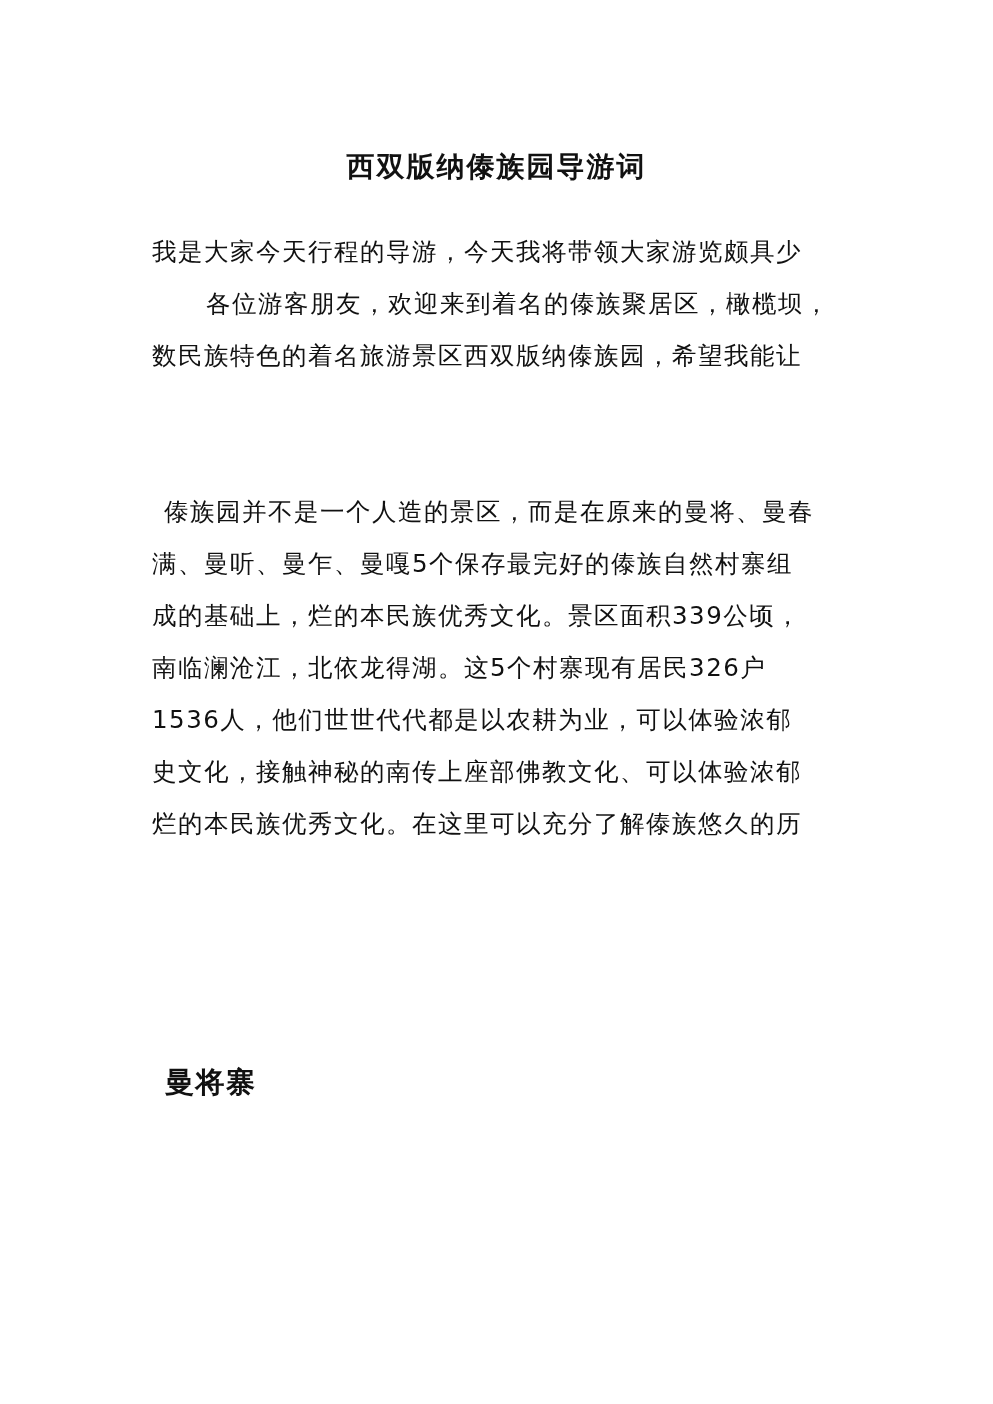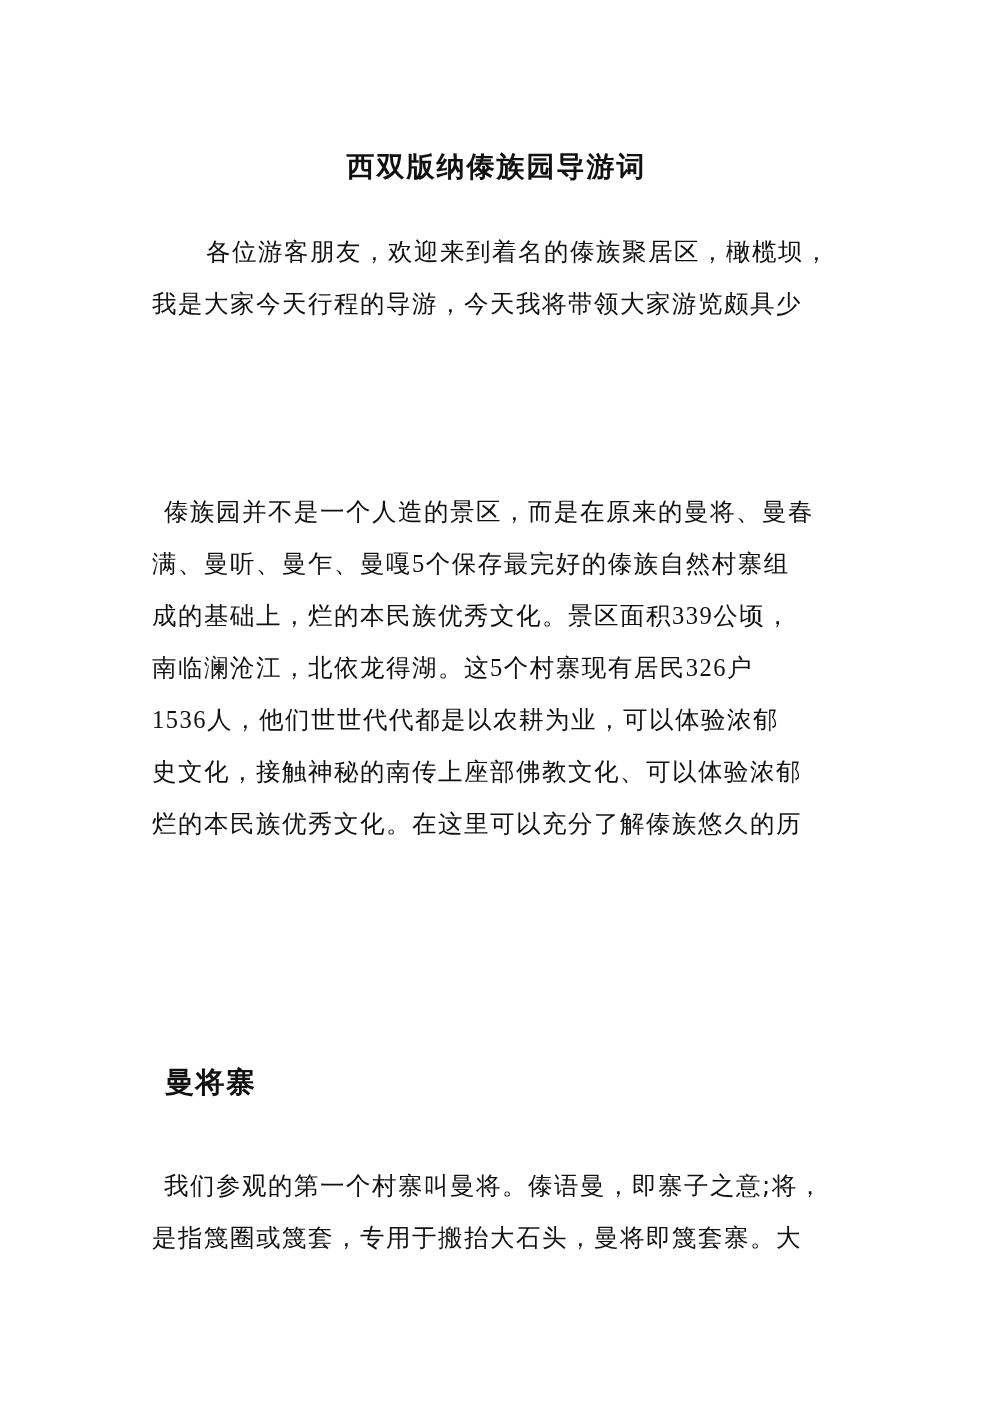--- a/index.html
+++ b/index.html
@@ -42,21 +42,21 @@
     letter-spacing: 1.5px;
     margin: 0;
     text-align: justify;
     font-family: "DejaVu Sans", "Liberation Sans", sans-serif;
   }
   .line {
     display: block;
     white-space: nowrap;
   }
   .p1 { top: 226px; }
-  .p2 { top: 486px; font-family: Liberation Serif, serif; }
+  .p2 { top: 486px; }
   .heading {
     position: absolute;
     left: 165px;
     top: 1034px;
     font-size: 29px;
     line-height: 48px;
     letter-spacing: 1.5px;
     font-family: "DejaVu Sans", "Liberation Sans", sans-serif;
   }
   .p3 { top: 1160px; }
@@ -64,34 +64,31 @@
   .indent-small { padding-left: 12px; }
 </style>
 </head>
 <body>
 
 <div class="page">
 
   <h1 class="title">西双版纳傣族园导游词</h1>
 
   <div class="para p1">
+    <span class="line">我是大家今天行程的导游，今天我将带领大家游览颇具少</span>
     <span class="line indent-first">各位游客朋友，欢迎来到着名的傣族聚居区，橄榄坝，</span>
-    <span class="line">我是大家今天行程的导游，今天我将带领大家游览颇具少</span>
+    <span class="line">数民族特色的着名旅游景区西双版纳傣族园，希望我能让</span>
   </div>
 
   <div class="para p2">
     <span class="line indent-small">傣族园并不是一个人造的景区，而是在原来的曼将、曼春</span>
     <span class="line">满、曼听、曼乍、曼嘎5个保存最完好的傣族自然村寨组</span>
     <span class="line">成的基础上，烂的本民族优秀文化。景区面积339公顷，</span>
     <span class="line">南临澜沧江，北依龙得湖。这5个村寨现有居民326户</span>
     <span class="line">1536人，他们世世代代都是以农耕为业，可以体验浓郁</span>
     <span class="line">史文化，接触神秘的南传上座部佛教文化、可以体验浓郁</span>
     <span class="line">烂的本民族优秀文化。在这里可以充分了解傣族悠久的历</span>
   </div>
 
   <h2 class="heading">曼将寨</h2>
 
-  <div class="para p3">
-    <span class="line indent-small">我们参观的第一个村寨叫曼将。傣语曼，即寨子之意;将，</span>
-    <span class="line">是指篾圈或篾套，专用于搬抬大石头，曼将即篾套寨。大</span>
-  </div>
 
 </div>
 
 </body></html>

